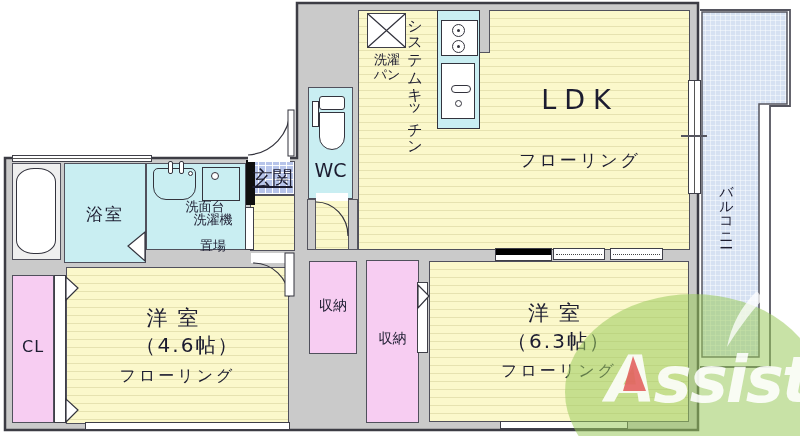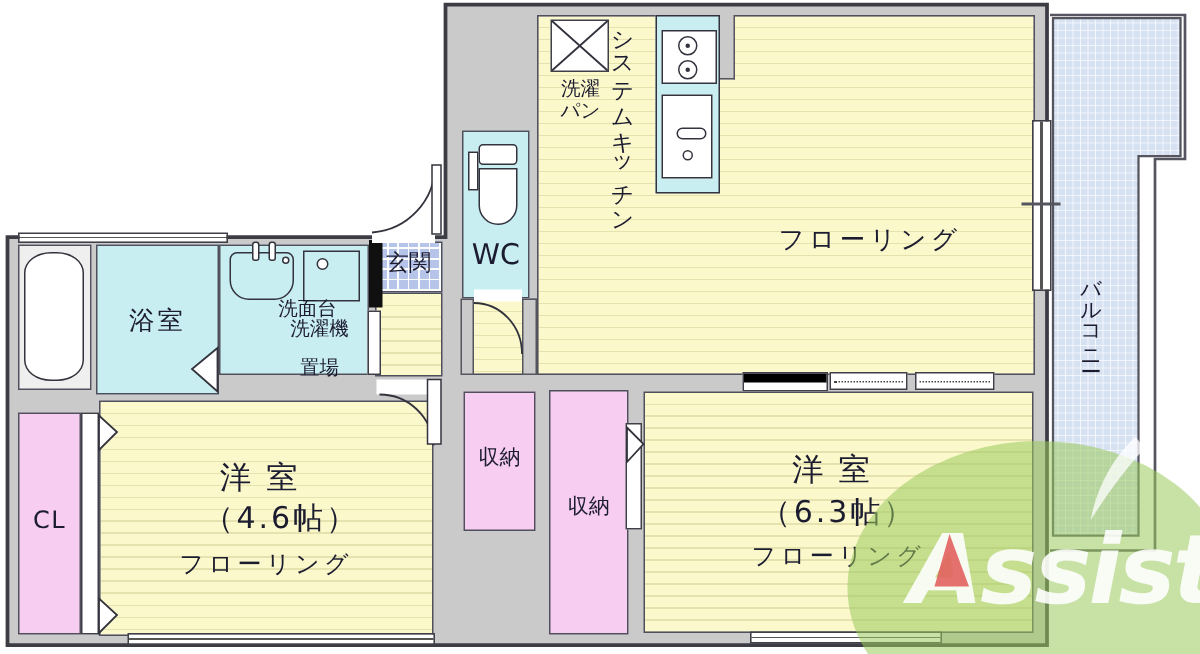--- a/index.html
+++ b/index.html
@@ -110,33 +110,34 @@
   <div class="fixture thin" style="left:312px;top:101px;width:7px;height:26px;"></div>
   <div class="fixture thin" style="left:319px;top:112px;width:26px;height:38px;border-radius:0 0 13px 13px;"></div>
   <div class="fixture thin" style="left:153px;top:168px;width:43px;height:32px;border-radius:5px 5px 13px 13px;background:transparent;"></div>
   <div class="fixture thin" style="left:168px;top:161px;width:5px;height:13px;border-radius:2px;"></div>
   <div class="fixture thin" style="left:179px;top:161px;width:5px;height:13px;border-radius:2px;"></div>
   <div class="dotc" style="left:188px;top:171px;width:5px;height:5px;"></div>
   <div class="fixture thin" style="left:202px;top:167px;width:38px;height:34px;background:transparent;">
     <div class="dotc" style="left:8px;top:4px;width:8px;height:8px;"></div>
   </div>
 
+  <div class="lbl" style="left:460px;top:84px;width:240px;font-size:27px;letter-spacing:8px;">LDK</div>
   <div class="lbl" style="left:460px;top:150px;width:240px;font-size:17px;letter-spacing:3px;">フローリング</div>
 
   <div class="lbl" style="left:66px;top:306px;width:223px;font-size:21px;letter-spacing:10px;">洋室</div>
   <div class="lbl" style="left:66px;top:333px;width:243px;font-size:20px;letter-spacing:2px;">（4.6帖）</div>
   <div class="lbl" style="left:66px;top:366px;width:223px;font-size:16px;letter-spacing:3px;">フローリング</div>
 
   <div class="lbl" style="left:429px;top:301px;width:260px;font-size:21px;letter-spacing:10px;">洋室</div>
   <div class="lbl" style="left:429px;top:329px;width:260px;font-size:20px;letter-spacing:2px;">（6.3帖）</div>
   <div class="lbl" style="left:429px;top:361px;width:260px;font-size:16px;letter-spacing:3px;">フローリング</div>
 
   <div class="lbl" style="left:64px;top:204px;width:82px;font-size:17px;letter-spacing:2px;">浴室</div>
   <div class="lbl" style="left:308px;top:159px;width:45px;font-size:19px;">WC</div>
-  <div class="lbl" style="left:250px;top:166px;width:45px;font-size:15px;">玄関</div>
+  <div class="lbl" style="left:250px;top:166px;width:45px;font-size:20px;text-decoration:underline;">玄関</div>
   <div class="lbl" style="left:146px;top:199px;width:52px;font-size:13px;margin-left:33px;">洗面台</div>
   <div class="lbl" style="left:186px;top:212px;width:54px;font-size:13px;">洗濯機</div>
   <div class="lbl" style="left:186px;top:238px;width:54px;font-size:13px;">置場</div>
   <div class="lbl" style="left:365px;top:52px;width:44px;font-size:13px;">洗濯</div>
   <div class="lbl" style="left:365px;top:67px;width:44px;font-size:13px;">パン</div>
   <div class="lbl v" style="left:406px;top:8px;height:142px;font-size:15px;">システムキッチン</div>
   <div class="lbl v" style="left:718px;top:158px;height:100px;font-size:14px;">バルコニー</div>
   <div class="lbl" style="left:12px;top:337px;width:42px;font-size:16px;letter-spacing:1px;">CL</div>
   <div class="lbl" style="left:309px;top:297px;width:48px;font-size:14px;">収納</div>
   <div class="lbl" style="left:366px;top:330px;width:53px;font-size:14px;">収納</div>

